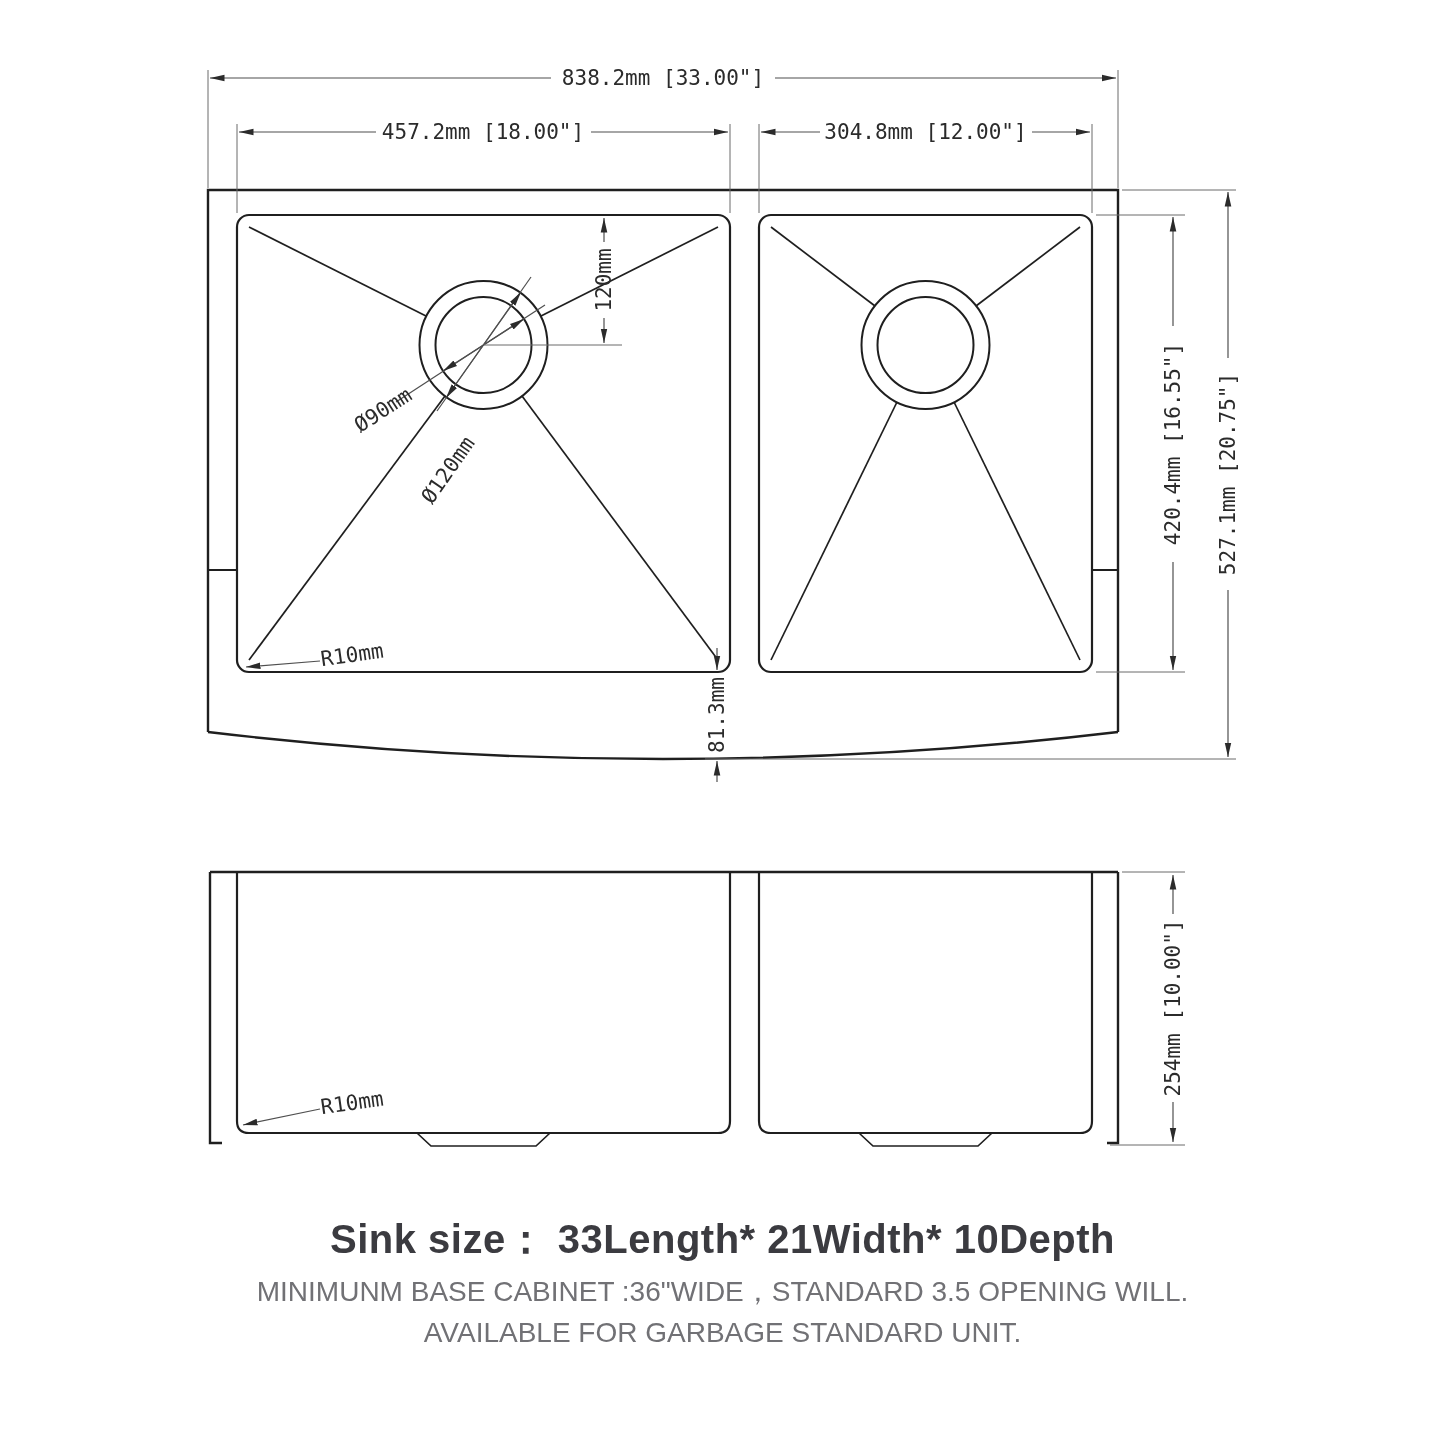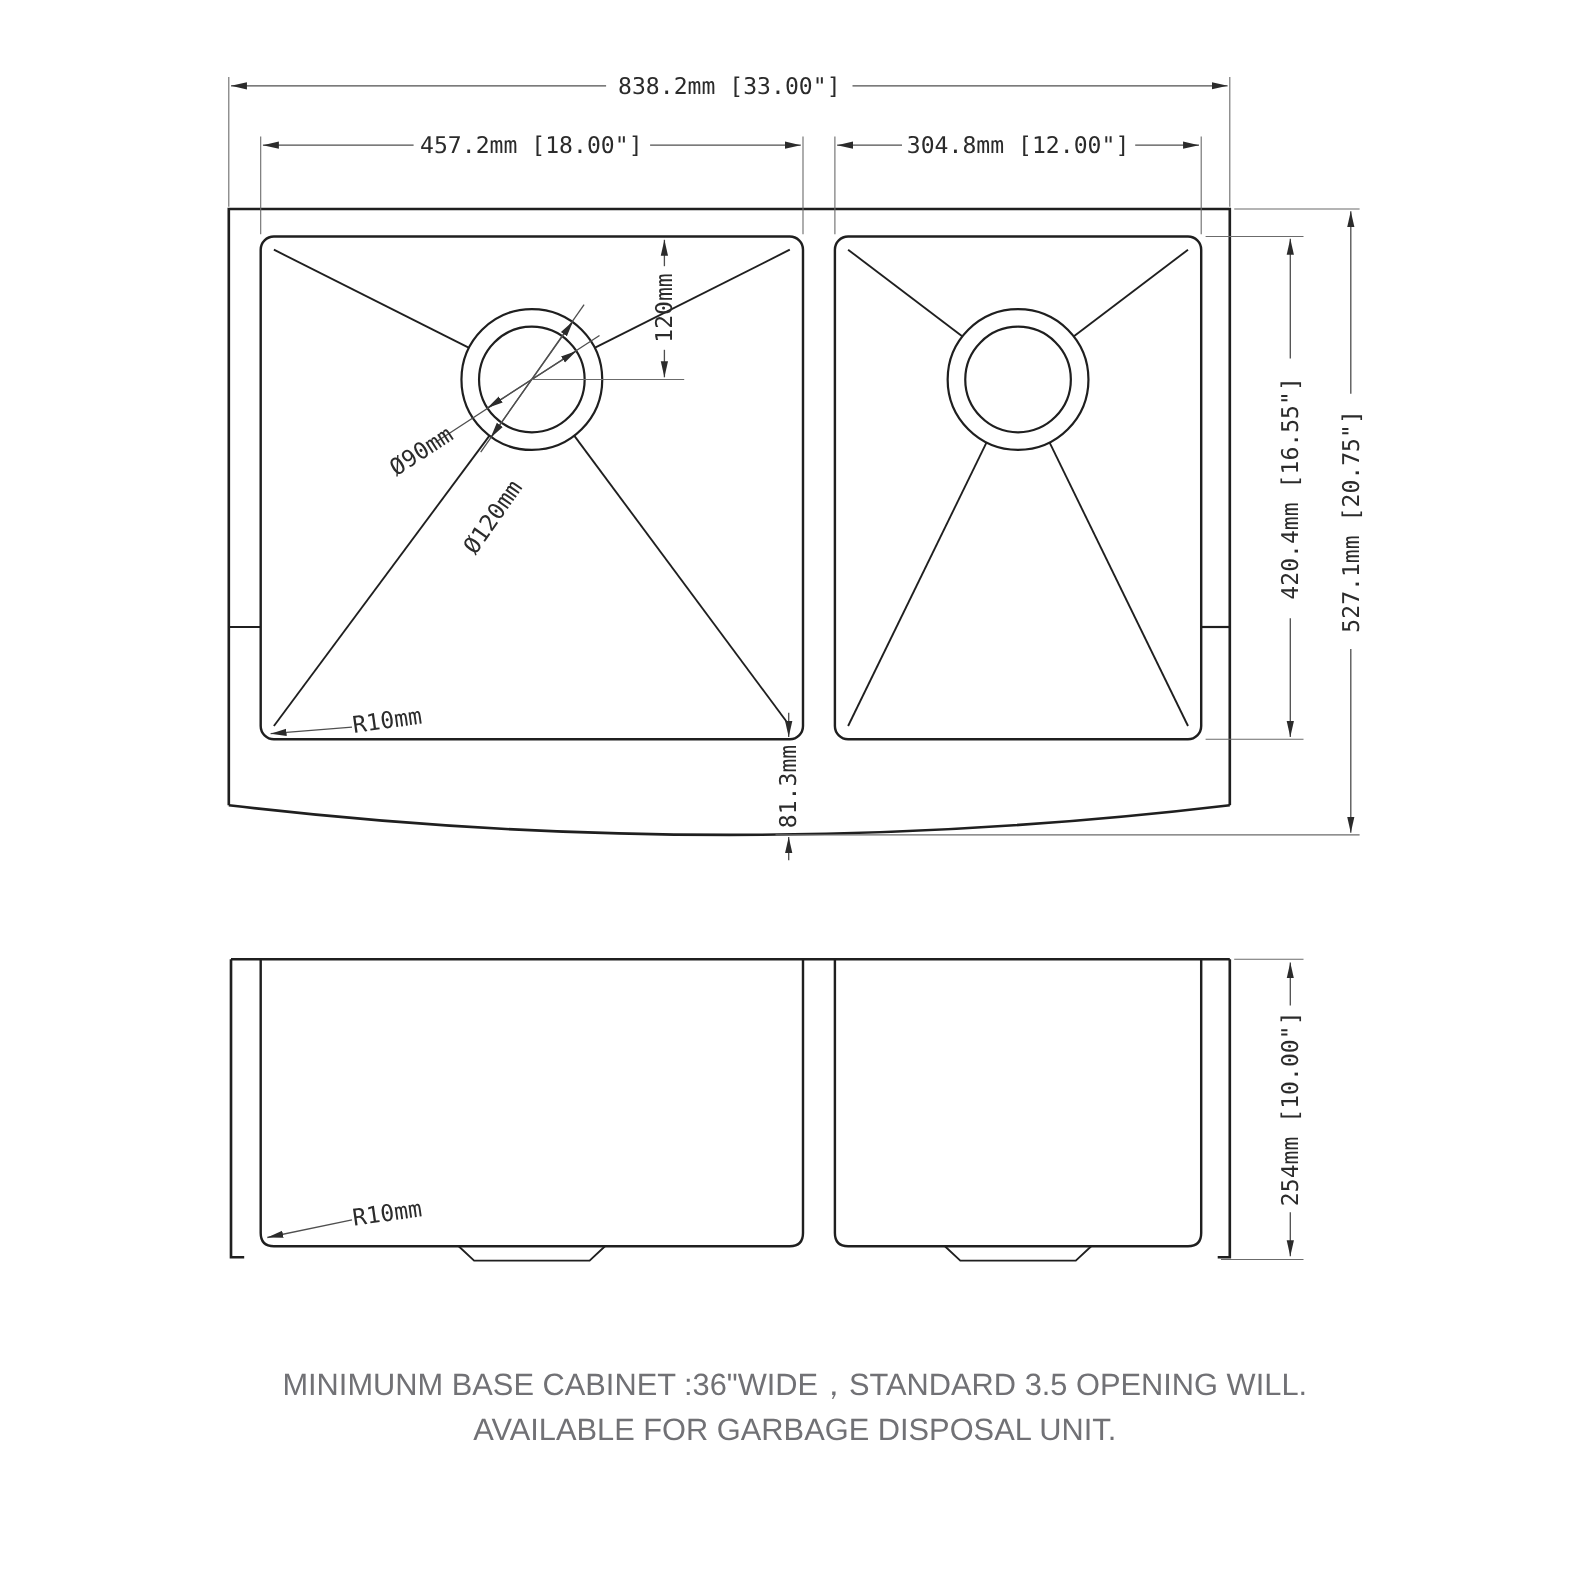--- a/index.html
+++ b/index.html
@@ -154,17 +154,18 @@
     </g>
 
     <g>
       <path class="dim" d="M320,1109 L243,1125" marker-end="url(#ah)"></path>
       <text x="352" y="1103" text-anchor="middle" dominant-baseline="central" transform="rotate(-8 352 1103)">R10mm</text>
     </g>
   </g>
 </svg>
 
 <div class="footer">
+  <div class="title">Sink size：  33Length* 21Width* 10Depth</div>
   <div class="note">MINIMUNM BASE CABINET :36"WIDE，STANDARD 3.5 OPENING WILL.</div>
-  <div class="note">AVAILABLE FOR GARBAGE DISPOSAL UNIT.</div>
+  <div class="note">AVAILABLE FOR GARBAGE STANDARD UNIT.</div>
 </div>
 
 </div>
 
 </body></html>

